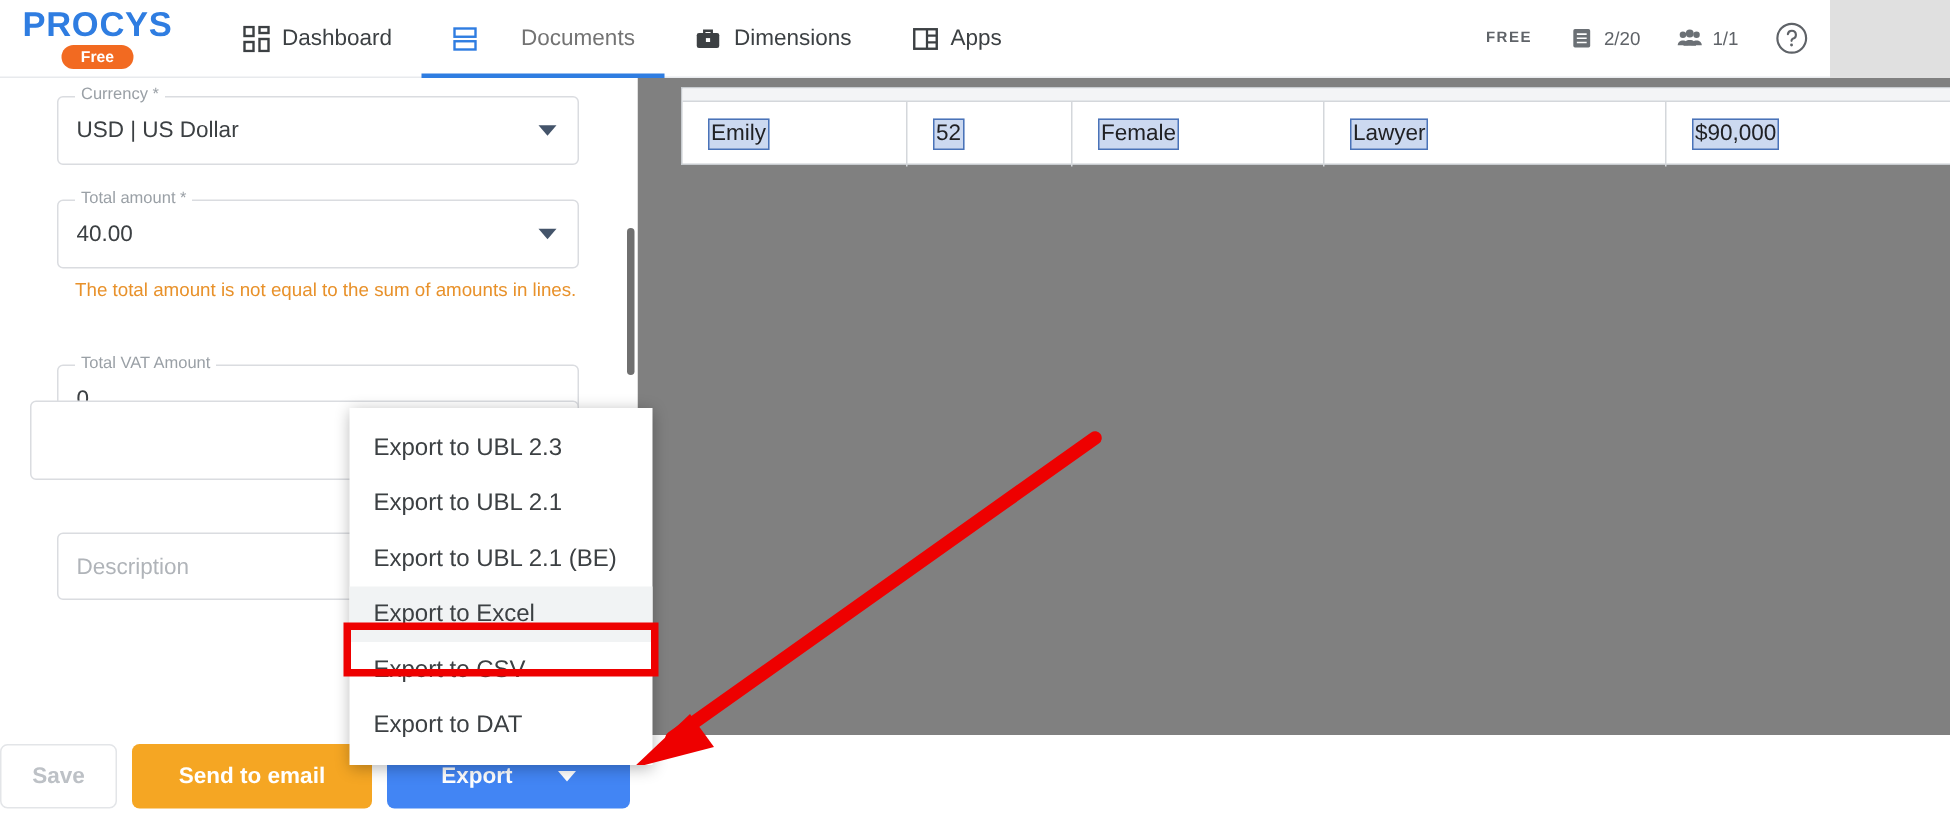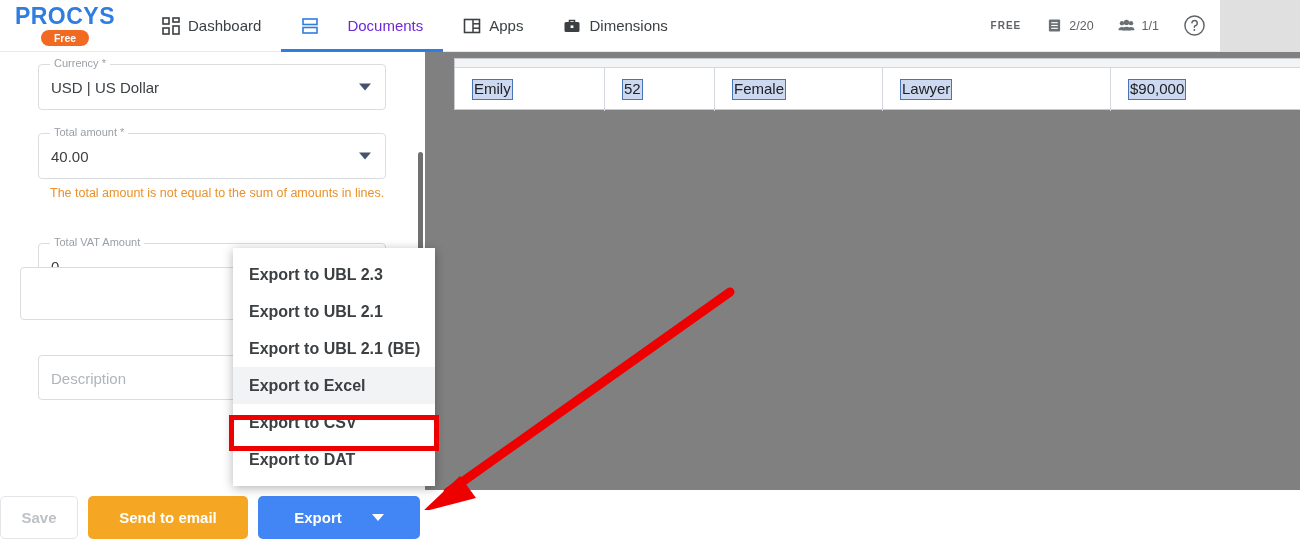--- a/index.html
+++ b/index.html
@@ -30,21 +30,21 @@
     font-size: 10.5px; font-weight: bold; border-radius: 9px;
     padding: 2px 13px; line-height: 1.2;
   }
   .nav { display: flex; align-items: center; height: 52px; margin-left: 12px; }
   .nav-item {
     display: flex; align-items: center; gap: 8px; height: 52px;
     padding: 0 20px; font-size: 15px; color: #3c4043; cursor: pointer;
     position: relative;
     text-align: right;
   }
-  .nav-item.active { color: #6d28d9; gap: 28px; }
+  .nav-item.active { color: #737373; gap: 28px; }
   .nav-item.active::after {
     content: ""; position: absolute; left: 0; right: 0; bottom: 0;
     height: 3px; background: #2f7de1;
   }
   .nav-icon { width: 18px; height: 18px; display: block; }
 
   .header-right {
     margin-left: auto; display: flex; align-items: center; height: 52px;
     padding-right: 0px; gap: 0px;
   }
@@ -109,23 +109,23 @@
     width: 162px; background: #4285f4; color: #ffffff;
     gap: 30px; position: relative;
   }
   .btn-caret {
     width: 0; height: 0; border-left: 6px solid transparent;
     border-right: 6px solid transparent; border-top: 7px solid #ffffff;
   }
 
   
   .menu {
-    position: absolute; left: 233px; top: 248px; width: 202px;
+    position: absolute; left: 233px; top: 272px; width: 202px;
     background: #ffffff; box-shadow: 0 2px 10px rgba(0,0,0,0.30);
-    padding: 8px 0; z-index: 60; font-weight: bold;
+    padding: 8px 0; z-index: 60;
   }
   .menu-item {
     height: 37px; display: flex; align-items: center;
     padding: 0 16px; font-size: 16px; color: #3c4043;
     cursor: pointer; white-space: nowrap;
   }
   .menu-item.highlight { background: #f1f3f4; }
 
   
   .preview {
@@ -199,35 +199,35 @@
       <div class="nav-item active">
         <svg class="nav-icon" viewBox="0 0 18 18">
           <rect x="2" y="2" width="14" height="5.5" fill="none" stroke="#2f7de1" stroke-width="1.6"></rect>
           <rect x="2" y="10.5" width="14" height="5.5" fill="none" stroke="#2f7de1" stroke-width="1.6"></rect>
         </svg>
         <span>Documents</span>
       </div>
 
       <div class="nav-item">
         <svg class="nav-icon" viewBox="0 0 18 18">
+          <rect x="1.5" y="5" width="15" height="10" rx="1.5" fill="#3c4043"></rect>
+          <path d="M6.5 5V3.5h5V5" fill="none" stroke="#3c4043" stroke-width="1.6"></path>
+          <rect x="7.6" y="8.4" width="2.8" height="2.6" fill="#ffffff"></rect>
+        </svg>
+        <span>Dimensions</span>
+      </div>
+
+      <div class="nav-item">
+        <svg class="nav-icon" viewBox="0 0 18 18">
           <rect x="1.5" y="2.5" width="15" height="13" fill="none" stroke="#3c4043" stroke-width="1.6"></rect>
           <line x1="10" y1="2.5" x2="10" y2="15.5" stroke="#3c4043" stroke-width="1.5"></line>
           <line x1="10" y1="6.8" x2="16.5" y2="6.8" stroke="#3c4043" stroke-width="1.5"></line>
           <line x1="10" y1="11.2" x2="16.5" y2="11.2" stroke="#3c4043" stroke-width="1.5"></line>
         </svg>
         <span>Apps</span>
-      </div>
-
-      <div class="nav-item">
-        <svg class="nav-icon" viewBox="0 0 18 18">
-          <rect x="1.5" y="5" width="15" height="10" rx="1.5" fill="#3c4043"></rect>
-          <path d="M6.5 5V3.5h5V5" fill="none" stroke="#3c4043" stroke-width="1.6"></path>
-          <rect x="7.6" y="8.4" width="2.8" height="2.6" fill="#ffffff"></rect>
-        </svg>
-        <span>Dimensions</span>
       </div>
 
     </div>
 
     <div class="header-right">
       <div class="plan-label">FREE</div>
 
       <div class="meter">
         <svg width="15" height="15" viewBox="0 0 16 16">
           <rect x="2" y="1.5" width="12" height="13" rx="1.2" fill="#6b7075"></rect>

